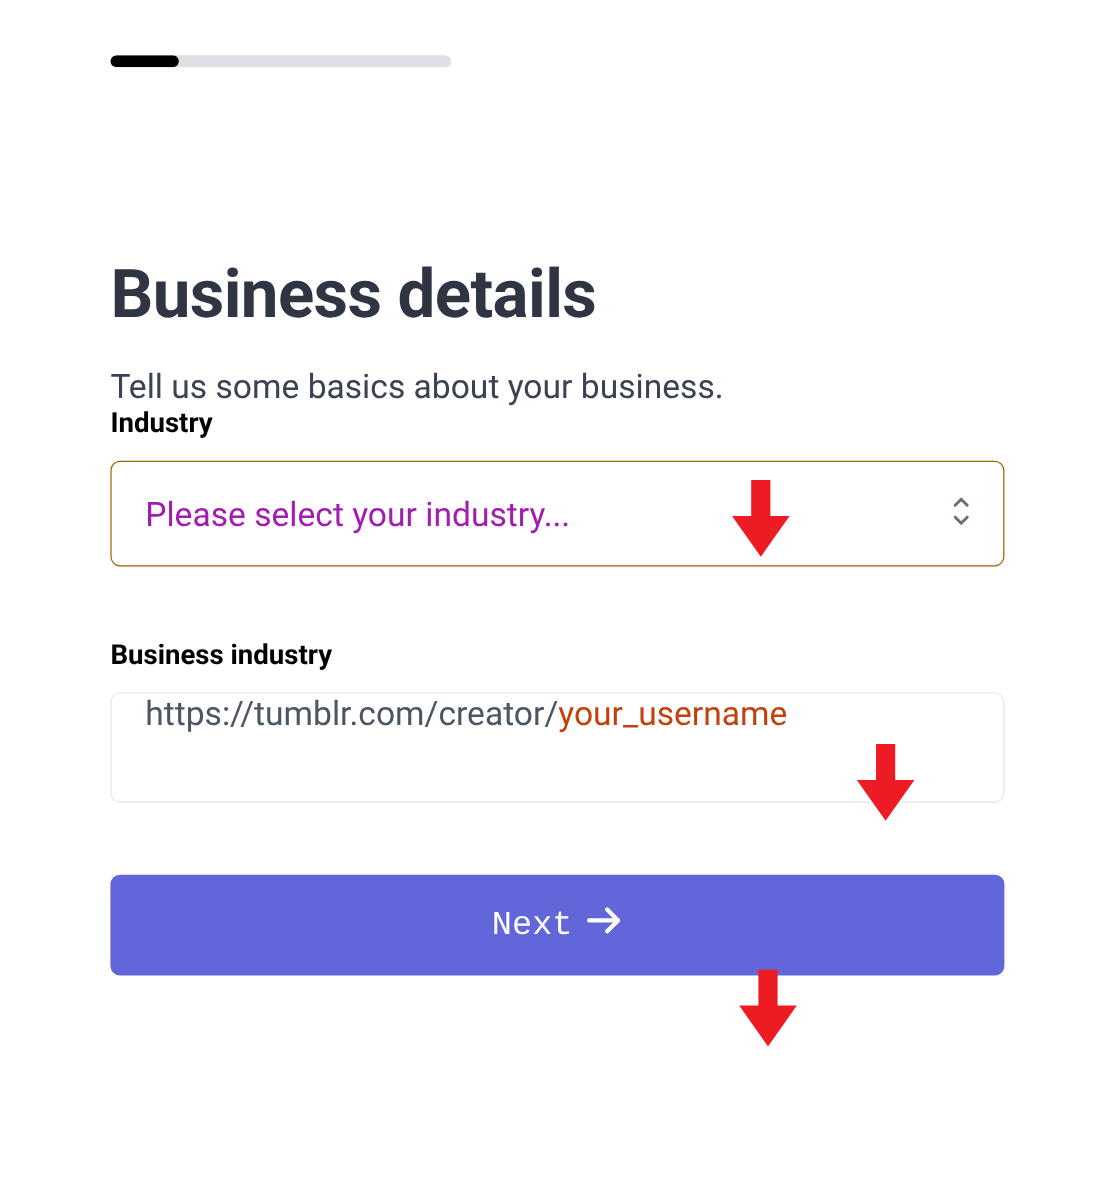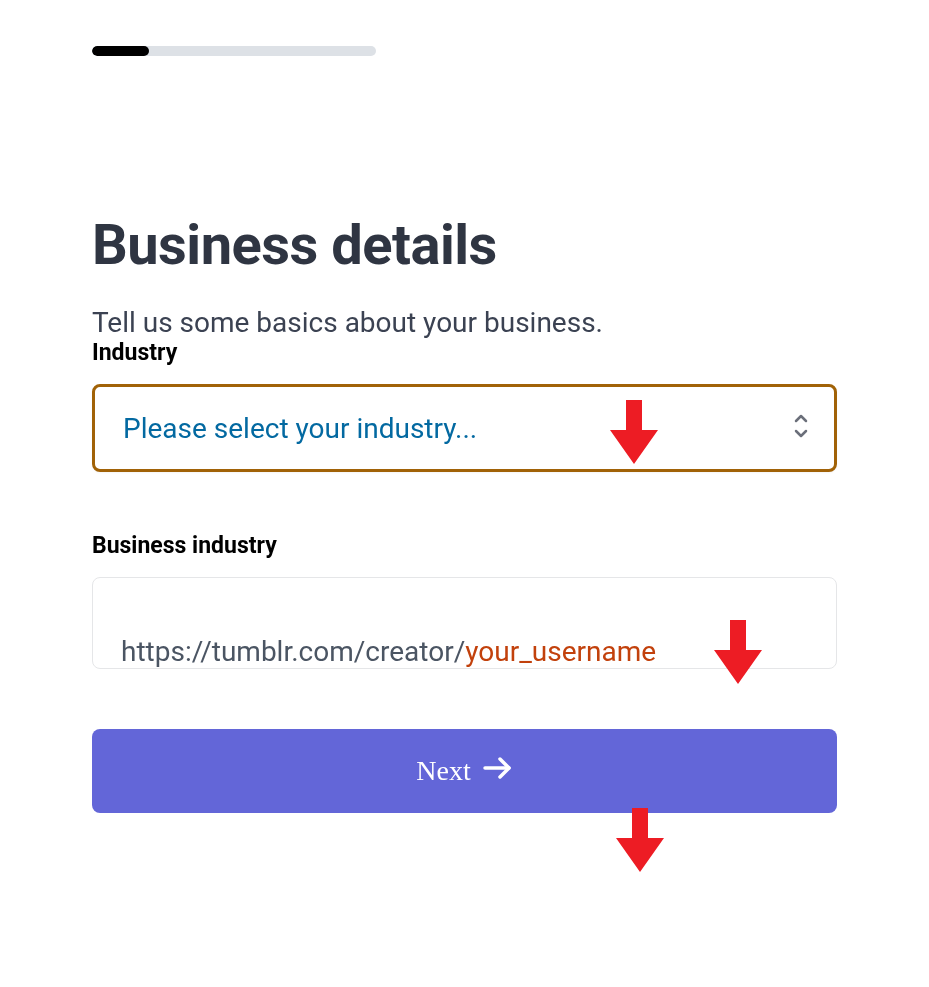--- a/index.html
+++ b/index.html
@@ -54,23 +54,23 @@
     }
     .select-wrapper {
       position: relative;
       width: 100%;
     }
     .select-input {
       width: 100%;
       height: 88px;
       padding: 0 60px 0 28px;
       font-size: 28px;
-      color: #0369a1;
+      color: #a21caf;
       background: #ffffff;
-      border: 3px solid #a16207;
+      border: 1px solid #a16207;
       border-radius: 8px;
       cursor: pointer;
       display: flex;
       align-items: center;
       box-shadow: 0 1px 2px rgba(0,0,0,0.04);
     }
     .select-icon {
       position: absolute;
       right: 26px;
       top: 50%;
@@ -80,21 +80,21 @@
     }
     .website-display {
       width: 100%;
       height: 92px;
       padding: 0 28px;
       font-size: 28px;
       background: #ffffff;
       border: 1px solid #e5e6e8;
       border-radius: 8px;
       display: flex;
-      align-items: flex-end;
+      align-items: flex-start;
       cursor: text;
       margin-top: 12px;
     }
     .website-prefix {
       color: #4b5563;
     }
     .website-suffix {
       color: #c2410c;
     }
     .next-button {
@@ -104,21 +104,21 @@
       color: #ffffff;
       border: none;
       border-radius: 8px;
       font-size: 28px;
       font-weight: 500;
       cursor: pointer;
       display: flex;
       align-items: center;
       justify-content: center;
       gap: 12px;
-      font-family: Liberation Serif, serif;
+      font-family: Liberation Mono, monospace;
     }
     .arrow-annotation {
       position: absolute;
       width: 52px;
       height: 66px;
       pointer-events: none;
     }
   </style>
 </head>
 <body>

